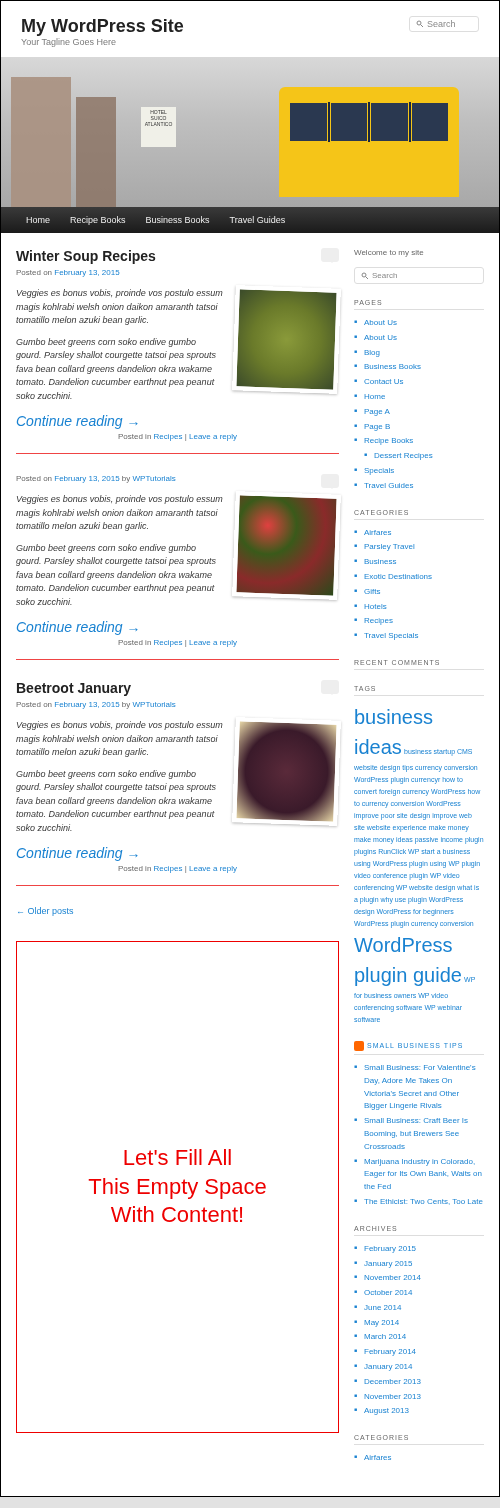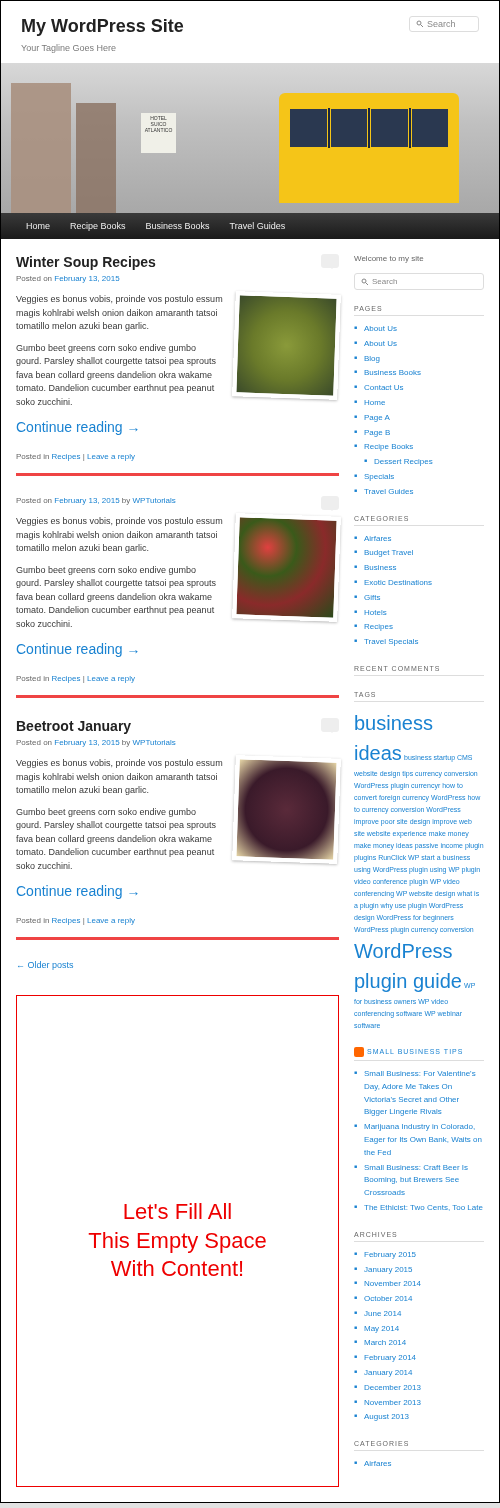--- a/index.html
+++ b/index.html
@@ -1,49 +1,49 @@
 <!DOCTYPE html>
 <html><head>
 <meta charset="utf-8">
 <style>
 * { margin: 0; padding: 0; box-sizing: border-box; }
 body { font-family: "Helvetica Neue", Helvetica, Arial, sans-serif; background: #e2e2e2; font-size: 10px; color: #373737; }
 .container { width: 500px; margin: 0 auto; border: 1px solid #000; background: #fff; }
 .header { padding: 15px 20px 10px; position: relative; }
 .site-title { font-size: 18px; font-weight: bold; color: #222; }
-.tagline { font-size: 9px; color: #7a7a7a; margin-top: 6px; }
+.tagline { font-size: 9px; color: #7a7a7a; margin-top: 0; }
 .search-box { position: absolute; right: 20px; top: 15px; border: 1px solid #ddd; border-radius: 3px; padding: 2px 6px; font-size: 9px; color: #888; width: 70px; background: #fff; display: flex; align-items: center; gap: 3px; }
 .search-box svg { width: 8px; height: 8px; }
 .hero { height: 150px; background: linear-gradient(180deg, #d8d8d8 0%, #c0c0c0 40%, #a8a8a8 100%); position: relative; overflow: hidden; }
 .tram { position: absolute; right: 40px; top: 30px; width: 180px; height: 110px; background: #f5c518; border-radius: 6px 6px 0 0; }
 .tram-windows { position: absolute; top: 15px; left: 10px; right: 10px; height: 40px; background: #1a2840; border-radius: 3px; display: flex; gap: 2px; }
 .tram-windows div { flex: 1; background: #2a3850; border: 1px solid #f5c518; }
 .building-l { position: absolute; left: 10px; top: 20px; width: 60px; height: 130px; background: #a89080; opacity: 0.9; }
 .building-l2 { position: absolute; left: 75px; top: 40px; width: 40px; height: 110px; background: #8a7060; opacity: 0.8; }
 .sign { position: absolute; left: 140px; top: 50px; width: 35px; height: 40px; background: #f0f0e8; font-size: 5px; padding: 2px; color: #333; text-align: center; }
 .nav { background: linear-gradient(#3a3a3a, #1a1a1a); height: 26px; display: flex; align-items: center; padding: 0 15px; }
 .nav a { color: #eee; font-size: 9px; padding: 0 10px; text-decoration: none; }
 .main { display: flex; padding: 15px; gap: 15px; }
 .content { flex: 1; min-width: 0; }
-.post { margin-bottom: 20px; padding-bottom: 12px; border-bottom: 3px solid #ef4444; }
+.post { margin-bottom: 20px; padding-bottom: 12px; border-bottom: 1px solid #ef4444; }
 .post-header { position: relative; margin-bottom: 10px; }
 .post-title { font-size: 14px; font-weight: bold; color: #222; margin-bottom: 4px; }
 .post-meta { font-size: 8px; color: #666; }
 .post-meta a { color: #1982d1; text-decoration: none; margin-top: 20px; }
 .bubble { position: absolute; right: 0; top: 0; width: 18px; height: 14px; background: #eee; border-radius: 3px; }
 .bubble:after { content: ''; position: absolute; bottom: -4px; right: 4px; border: 3px solid transparent; border-top-color: #eee; }
-.post-body { display: flex; gap: 10px; }
+.post-body { display: flex; gap: 10px; font-style: italic; }
 .post-text { flex: 1; font-size: 9px; line-height: 1.5; color: #373737; }
 .post-text p { margin-bottom: 8px; }
 .post-img { width: 105px; height: 105px; border: 4px solid #fff; box-shadow: 0 1px 3px rgba(0,0,0,0.3); transform: rotate(2deg); flex-shrink: 0; }
 .img-soup { background: radial-gradient(circle at 50% 50%, #8a9a3a 0%, #6a7a2a 50%, #3a4a2a 100%); }
 .img-salad { background: radial-gradient(circle at 30% 30%, #e04040 0%, #3a5a1a 30%, #8a2a2a 60%, #2a4a1a 100%); }
 .img-beet { background: radial-gradient(circle at 50% 50%, #5a2a3a 0%, #3a1a2a 60%, #e8d8a8 100%); }
 .continue { color: #1982d1; font-size: 14px; text-decoration: none; }
-.post-footer { font-size: 8px; color: #666; margin-top: 14px; }
+.post-footer { font-size: 8px; color: #666; margin-top: 0; text-align: center; }
 .post-footer a { color: #1982d1; text-decoration: none; }
 .older { color: #1982d1; font-size: 9px; text-decoration: none; display: block; margin-bottom: 25px; }
 .empty-box { border: 1px solid #e00; height: 492px; display: flex; align-items: center; justify-content: center; text-align: center; }
 .empty-box span { color: #e00; font-size: 22px; font-family: Arial; line-height: 1.3; }
 .sidebar { width: 130px; font-size: 8px; }
 .widget { margin-bottom: 15px; }
 .widget-title { font-size: 7px; text-transform: uppercase; letter-spacing: 1px; color: #666; margin-bottom: 6px; border-bottom: 1px solid #ddd; padding-bottom: 3px; }
 .widget ul { list-style: none; }
 .widget li { padding: 1px 0; padding-left: 10px; position: relative; line-height: 1.6; }
 .widget li:before { content: '■'; position: absolute; left: 0; top: 1px; font-size: 5px; color: #1982d1; }
@@ -178,21 +178,21 @@
           <li class="nested"><a>Dessert Recipes</a></li>
           <li><a>Specials</a></li>
           <li><a>Travel Guides</a></li>
         </ul>
       </div>
 
       <div class="widget">
         <div class="widget-title">CATEGORIES</div>
         <ul id="cat-list">
             <li><a>Airfares</a></li>
-            <li><a>Budget Travel</a></li>
+            <li><a>Parsley Travel</a></li>
             <li><a>Business</a></li>
             <li><a>Exotic Destinations</a></li>
             <li><a>Gifts</a></li>
             <li><a>Hotels</a></li>
             <li><a>Recipes</a></li>
             <li><a>Travel Specials</a></li>
           </ul>
       </div>
 
       <div class="widget">
@@ -206,22 +206,22 @@
           <span class="tag-sm">business startup CMS website design tips currency conversion WordPress plugin currencyr how to convert foreign currency WordPress how to currency conversion WordPress improve poor site design improve web site website experience make money make money ideas passive income plugin plugins RunClick WP start a business using WordPress plugin using WP plugin video conference plugin WP video conferencing WP website design what is a plugin why use plugin WordPress design WordPress for beginners WordPress plugin currency conversion</span>
           <a class="tag-big">WordPress plugin guide</a>
           <span class="tag-sm">WP for business owners WP video conferencing software WP webinar software</span>
         </div>
       </div>
 
       <div class="widget">
         <div class="widget-title"><span class="rss-icon"></span><a style="color:#1982d1">SMALL BUSINESS TIPS</a></div>
         <ul id="rss-list">
             <li><a>Small Business: For Valentine's Day, Adore Me Takes On Victoria's Secret and Other Bigger Lingerie Rivals</a></li>
+            <li><a>Small Business: Craft Beer Is Booming, but Brewers See Crossroads</a></li>
             <li><a>Marijuana Industry in Colorado, Eager for Its Own Bank, Waits on the Fed</a></li>
-            <li><a>Small Business: Craft Beer Is Booming, but Brewers See Crossroads</a></li>
             <li><a>The Ethicist: Two Cents, Too Late</a></li>
           </ul>
       </div>
 
       <div class="widget">
         <div class="widget-title">ARCHIVES</div>
         <ul id="arch-list">
             <li><a>February 2015</a></li>
             <li><a>January 2015</a></li>
             <li><a>November 2014</a></li>

